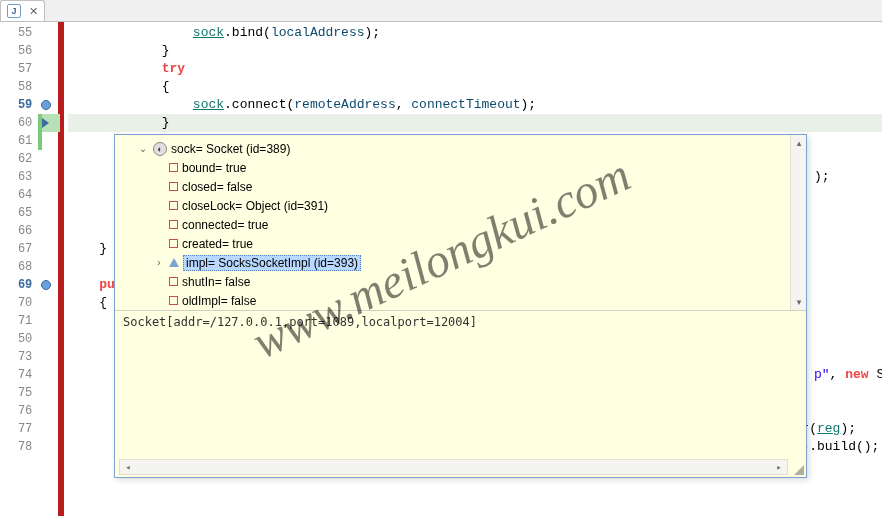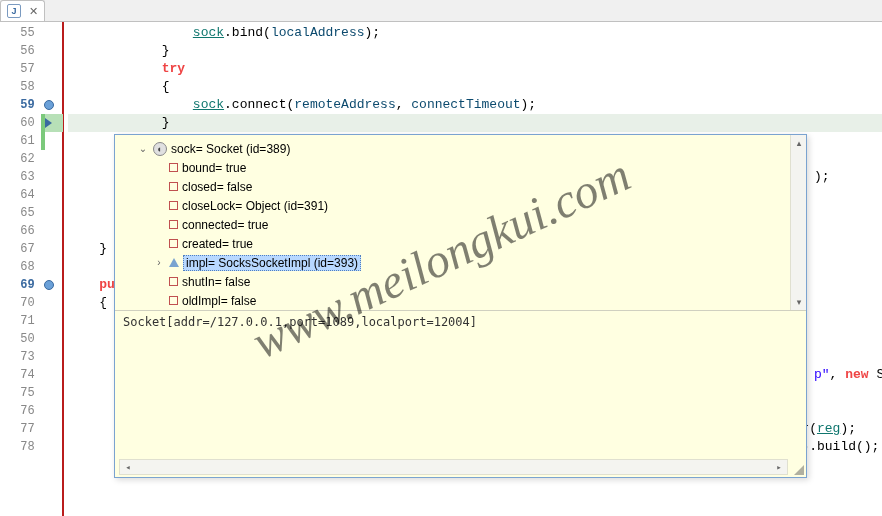--- a/index.html
+++ b/index.html
@@ -2,21 +2,21 @@
 <html><head>
 <meta charset="utf-8">
 <style>
   * { margin: 0; padding: 0; box-sizing: border-box; }
   body { font-family: Consolas, "Courier New", monospace; font-size: 13px; background: #fff; color: #000; width: 882px; height: 516px; overflow: hidden; position: relative; }
   .tab-bar { display: flex; background: #f0f0f0; border-bottom: 1px solid #c0c0c0; height: 22px; }
   .tab { display: flex; align-items: center; padding: 2px 6px; background: #fff; border: 1px solid #c0c0c0; border-bottom: none; border-top-left-radius: 3px; border-top-right-radius: 3px; font-family: "Segoe UI", sans-serif; font-size: 12px; gap: 4px; }
   .tab .j-icon { width: 14px; height: 14px; display: inline-flex; align-items: center; justify-content: center; border: 1px solid #7a9ac0; color: #3a6aa0; font-size: 9px; font-weight: bold; border-radius: 2px; }
   .tab .close { color: #666; font-size: 11px; margin-left: 4px; }
   .editor { display: flex; height: calc(100% - 22px); position: relative; }
-  .gutter { width: 64px; background: #fff; border-right: 2px solid #b91c1c; display: flex; }
+  .gutter { width: 64px; background: #fff; border-right: 6px solid #b91c1c; display: flex; }
   .linenums { width: 42px; text-align: right; padding-right: 6px; color: #888; font-size: 12px; line-height: 18px; padding-top: 2px; }
   .linenums div { height: 18px; }
   .linenums .hasbp { color: #3a6aa0; font-weight: bold; }
   .markers { width: 22px; position: relative; }
   .marker-bp { position: absolute; left: 3px; width: 10px; height: 10px; border-radius: 50%; background: #6aa0d8; border: 1px solid #3a6aa0; }
   .marker-hl { position: absolute; left: 0; width: 22px; height: 18px; background: #b7e0b7; }
   .marker-green { position: absolute; left: 0; width: 4px; height: 18px; background: #7bc97b; }
   .arrow { position: absolute; left: 4px; width: 0; height: 0; border-top: 5px solid transparent; border-bottom: 5px solid transparent; border-left: 7px solid #3a6aa0; }
   .arrow::after { content: ""; position: absolute; left: -7px; top: -4px; width: 12px; height: 8px; }
   .code { flex: 1; padding: 2px 0 0 4px; line-height: 18px; white-space: pre; overflow: hidden; }

